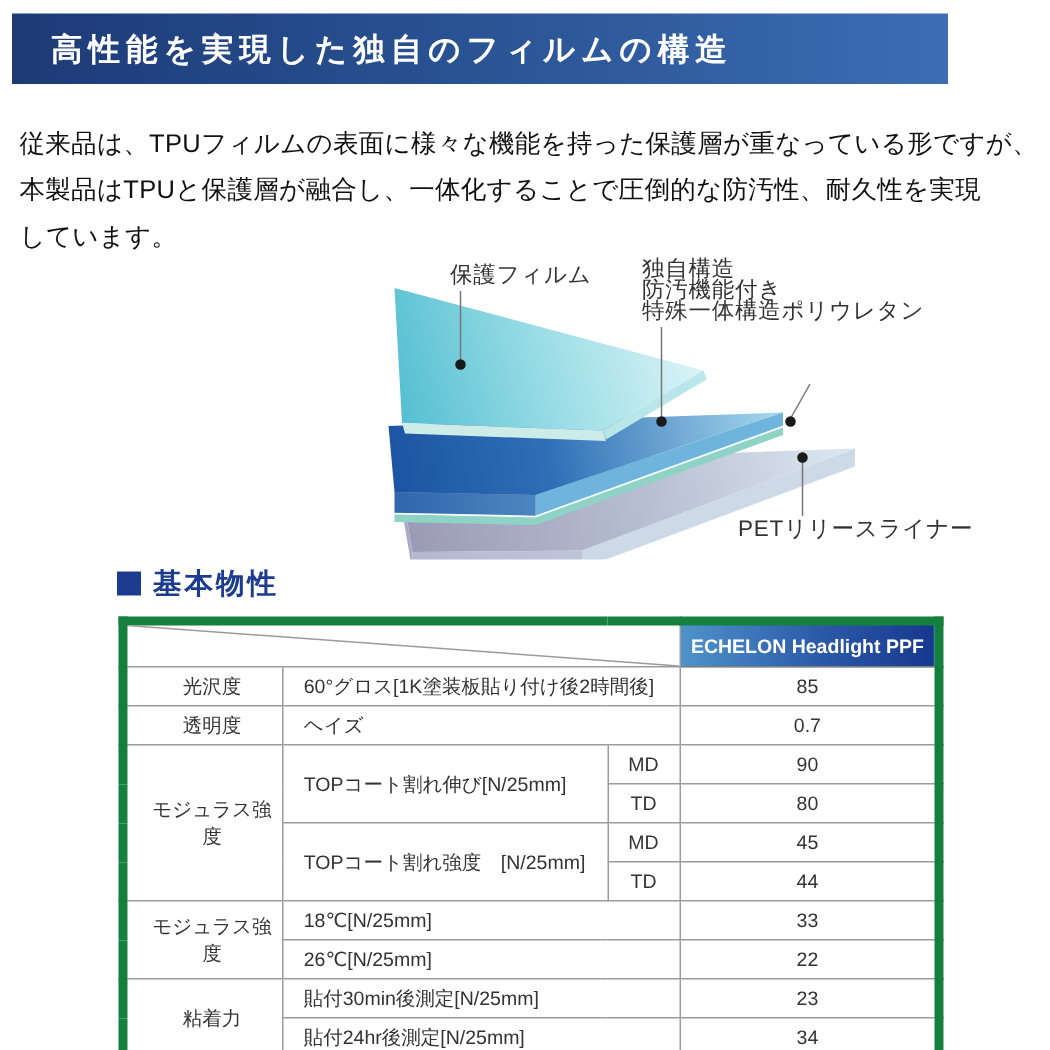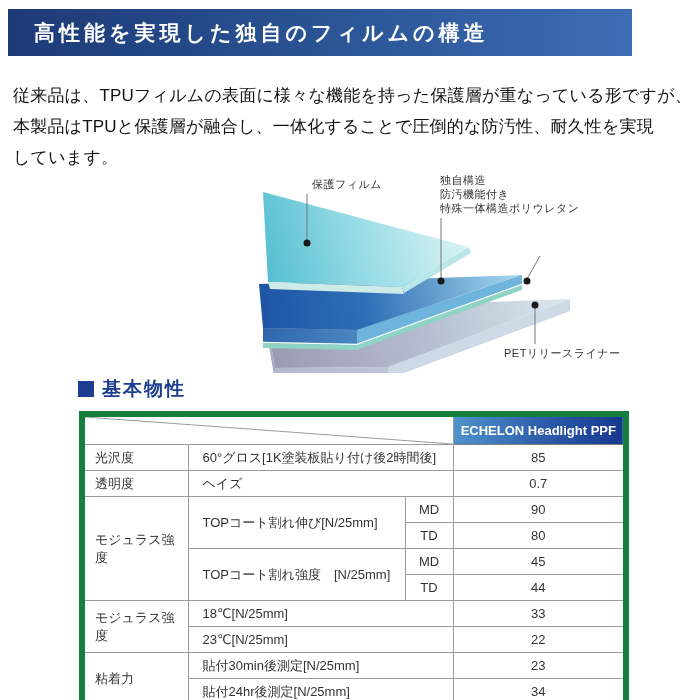--- a/index.html
+++ b/index.html
@@ -23,22 +23,22 @@
   
   .intro{
     position:absolute;left:13px;top:80px;width:680px;
     font-size:17px;line-height:31px;color:#111111;
     white-space:pre-line;letter-spacing:0.2px;
   }
   
   .diagram{position:absolute;left:0;top:168px;width:700px;height:205px;}
   .diagram svg{position:absolute;left:0;top:0;}
   .dlabel{
-    position:absolute;font-size:11px;line-height:14px;color:#333333;
-    white-space:pre-line;letter-spacing:0.5px;margin-left:12px;
+    position:absolute;font-size:15px;line-height:14px;color:#333333;
+    white-space:pre-line;letter-spacing:0.5px;
   }
   .dlabel.protective{left:300px;top:9px;}
   .dlabel.unique{left:428px;top:5px;}
   .dlabel.adhesive{left:541px;top:57px;}
   .dlabel.pet{left:492px;top:178px;}
   
   .section-title{
     position:absolute;left:78px;top:376px;display:flex;align-items:center;
   }
   .section-title .sq{
@@ -51,21 +51,21 @@
   .prop-table{
     position:absolute;left:79px;top:411px;width:544px;
     border-collapse:collapse;table-layout:fixed;
     font-size:13px;color:#333333;
   }
   .prop-table td{
     border:1px solid #9b9b9b;height:25px;padding:0;
     background:#ffffff;
   }
   .prop-table{border:6px solid #15803d;}
-  .prop-table td.prop{padding-left:10px;text-align:left;}
+  .prop-table td.prop{padding-left:10px;text-align:center;}
   .prop-table td.cond{padding-left:14px;text-align:left;}
   .prop-table td.dir{text-align:center;}
   .prop-table td.val{text-align:center;}
   .prop-table td.diag-cell{position:relative;height:27px;}
   .prop-table td.diag-cell svg{position:absolute;left:0;top:0;width:100%;height:100%;}
   .prop-table td.product-head{
     background:linear-gradient(90deg,#4f93cb 0%,#2c5aa8 55%,#16388e 100%);
     color:#ffffff;font-weight:bold;text-align:center;height:27px;
     border-color:#7f7f7f;
   }
@@ -200,21 +200,21 @@
   <tr>
     <td class="dir">TD</td>
     <td class="val">44</td>
   </tr>
   <tr>
     <td class="prop" rowspan="2">モジュラス強度</td>
     <td class="cond" colspan="2">18℃[N/25mm]</td>
     <td class="val">33</td>
   </tr>
   <tr>
-    <td class="cond" colspan="2">23℃[N/25mm]</td>
+    <td class="cond" colspan="2">26℃[N/25mm]</td>
     <td class="val">22</td>
   </tr>
   <tr>
     <td class="prop" rowspan="2">粘着力</td>
     <td class="cond" colspan="2">貼付30min後測定[N/25mm]</td>
     <td class="val">23</td>
   </tr>
   <tr>
     <td class="cond" colspan="2">貼付24hr後測定[N/25mm]</td>
     <td class="val">34</td>

